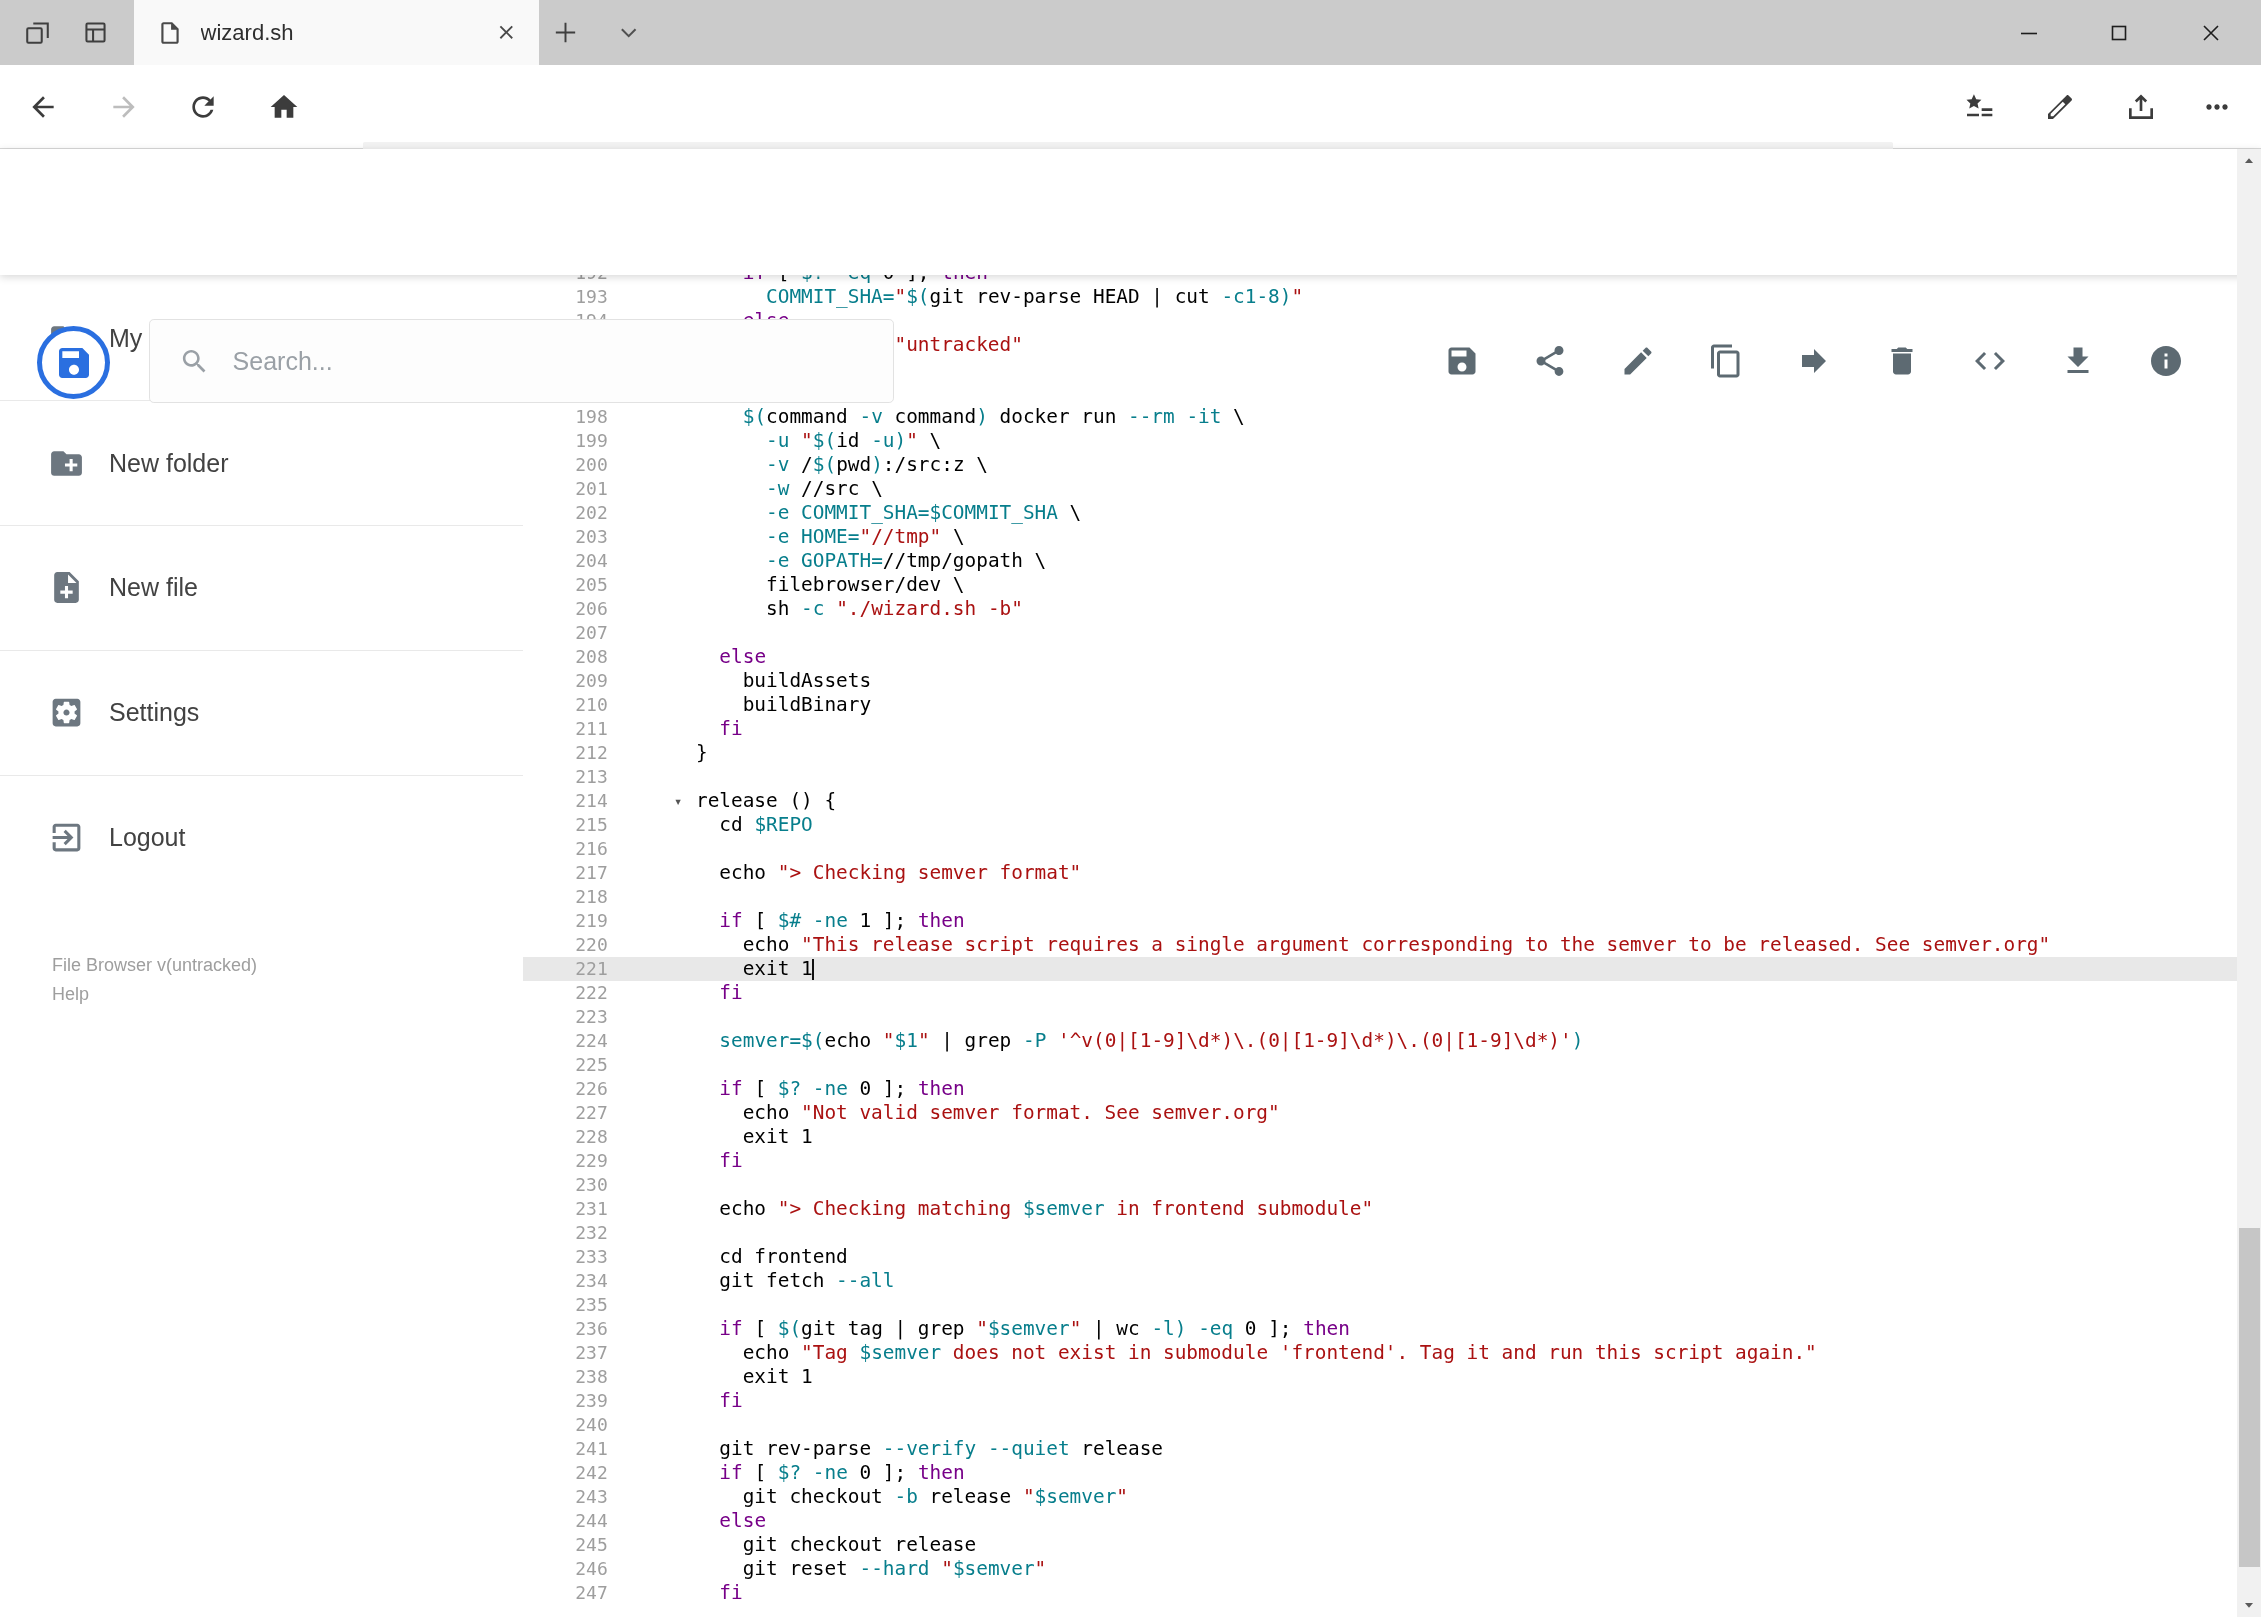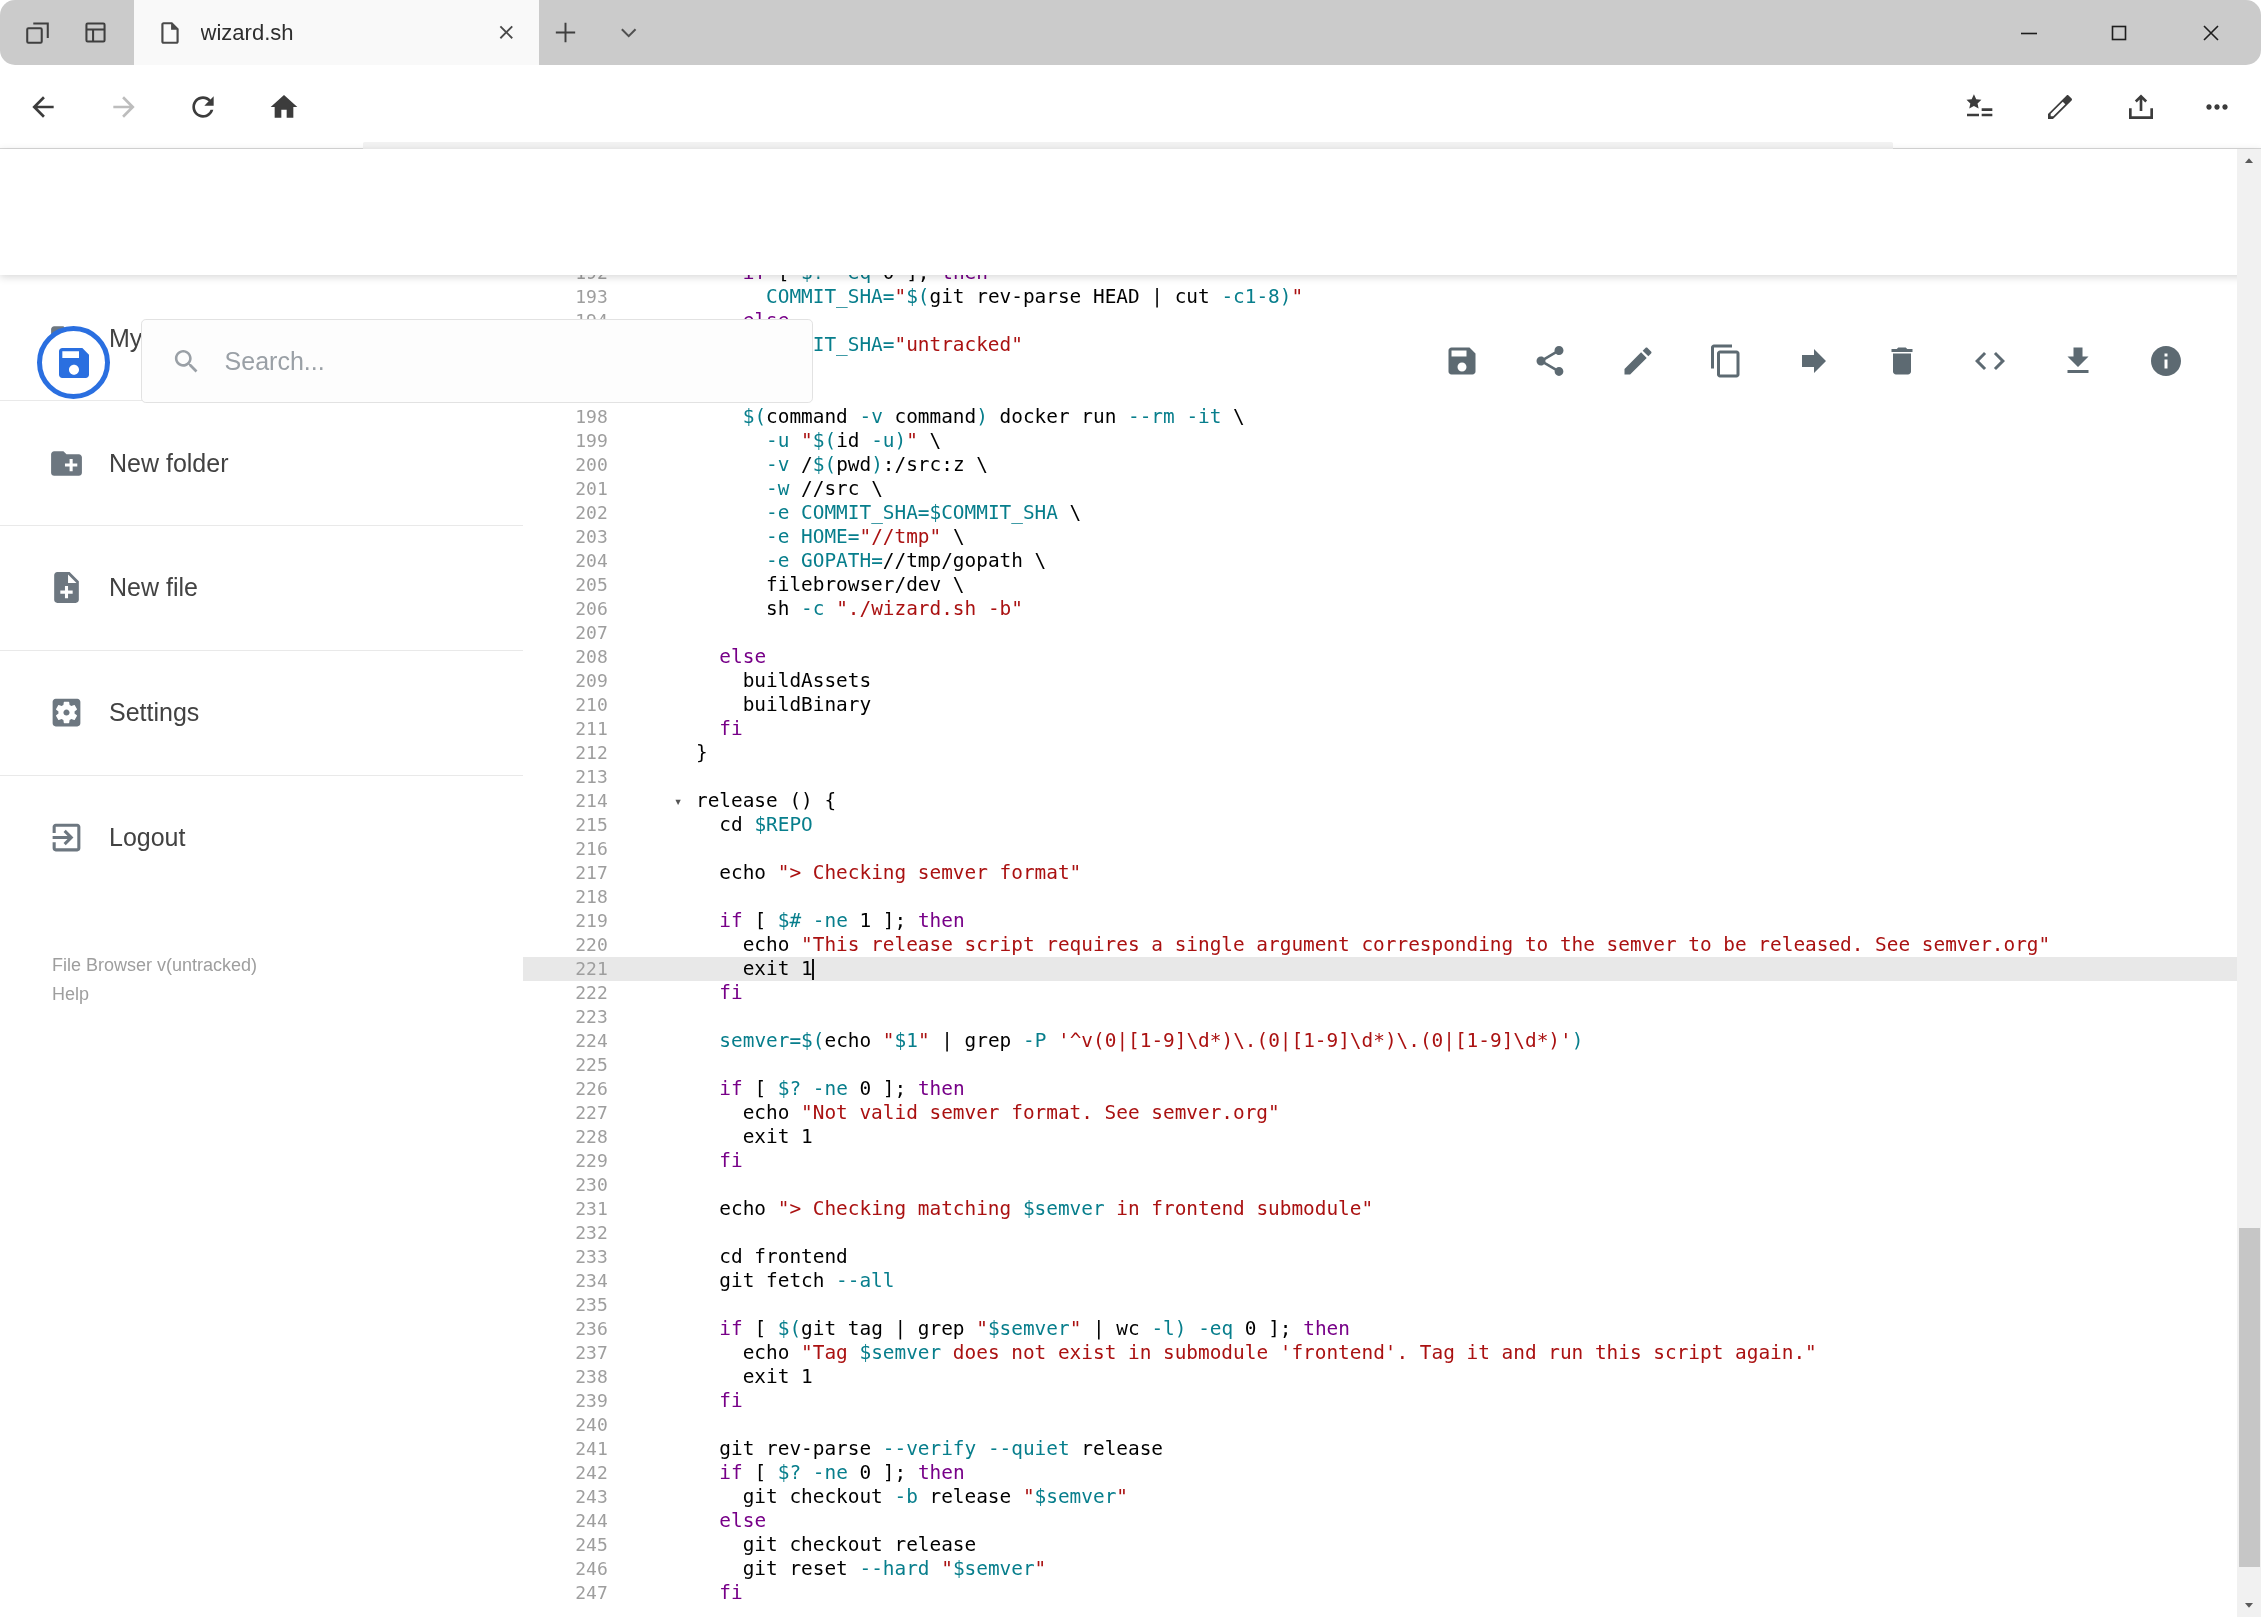--- a/index.html
+++ b/index.html
@@ -2,21 +2,21 @@
 <html style="font-size:13px"><head>
 <meta charset="utf-8">
 <style>
   * { margin:0; padding:0; box-sizing:border-box; }
   html,body { width:2261px; height:1617px; overflow:hidden; }
   body { font-family:"Liberation Sans", sans-serif; background:#fff; }
   #root { position:relative; width:2261px; height:1617px; overflow:hidden; background:#fff; }
   svg { display:block; }
 
   
-  #tabbar { position:absolute; left:0; top:0; width:2261px; height:65px; background:#cbcbcb;border-radius:15px; }
+  #tabbar { position:absolute; left:0; top:0; width:2261px; height:65px; background:#cbcbcb; }
   .tb-ico { position:absolute; top:18px; width:29px; height:29px; color:#3f3f3f; }
   .tb-ico svg { width:29px; height:29px; }
   #tab { position:absolute; left:134px; top:0; width:405px; height:65px; background:#f9f9f9; display:flex; align-items:center; }
   .tab-favicon { width:26px; height:26px; margin-left:22.6px; color:#4a4a4a; flex:none; }
   .tab-favicon svg { width:26px; height:26px; }
   .tab-title { margin-left:18px; font-size:22px; color:#2e2e2e; flex:1; white-space:nowrap; overflow:hidden; }
   .tab-close { width:22.6px; height:22.6px; margin-right:21px; color:#4a4a4a; flex:none; }
   .tab-close svg { width:22.6px; height:22.6px; }
   #newtab { position:absolute; left:551px; top:18px; width:29px; height:29px; color:#3f3f3f; }
   #newtab svg { width:29px; height:29px; }
@@ -40,21 +40,21 @@
   .ab-ico { width:27.4px; height:27.4px; margin-right:24px; color:#454545; flex:none; }
   .ab-ico svg { width:27.4px; height:27.4px; }
   .nav-right { position:absolute; top:26px; width:32px; height:32px; color:#3c3c3c; }
   .nav-right svg { width:32px; height:32px; }
   #nav-hub { left:1963px; } #nav-pen { left:2044px; } #nav-share { left:2125px; } #nav-more { left:2201px; }
 
   
   #appheader { position:absolute; left:0; top:149px; width:2261px; height:126px; background:#fff; box-shadow:0 2.4px 8px rgba(0,0,0,0.16); z-index:5; }
   #logo { position:absolute; left:37px; top:177px; width:73px; height:73px; border-radius:50%; border:5.7px solid #2a6fe0; background:#fff; display:flex; align-items:center; justify-content:center; color:#2a6fe0; }
   #logo svg { width:40px; height:40px; }
-  #searchbox { position:absolute; left:141px; top:170px; width:672px; height:84px; background:#fdfdfd; border:1.6px solid #e2e2e2; border-radius:4.8px; display:flex; align-items:center; }
+  #searchbox { position:absolute; left:149px; top:170px; width:745px; height:84px; background:#fdfdfd; border:1.6px solid #e2e2e2; border-radius:4.8px; display:flex; align-items:center; }
   .search-ico { width:31px; height:31px; margin-left:29px; color:#9aa0a6; flex:none; }
   .search-ico svg { width:31px; height:31px; }
   #search-input { border:none; outline:none; background:transparent; font-size:25px; margin-left:22.6px; flex:1; color:#333;
                   font-family:"Liberation Sans", sans-serif; }
   #search-input::placeholder { color:#9aa0a6; }
   #toolbar { position:absolute; right:77px; top:194px; display:flex; gap:52px; z-index:6; }
   .tbtn { width:36px; height:36px; color:#5d6a72; cursor:pointer; }
   .tbtn svg { width:36px; height:36px; }
 
   

